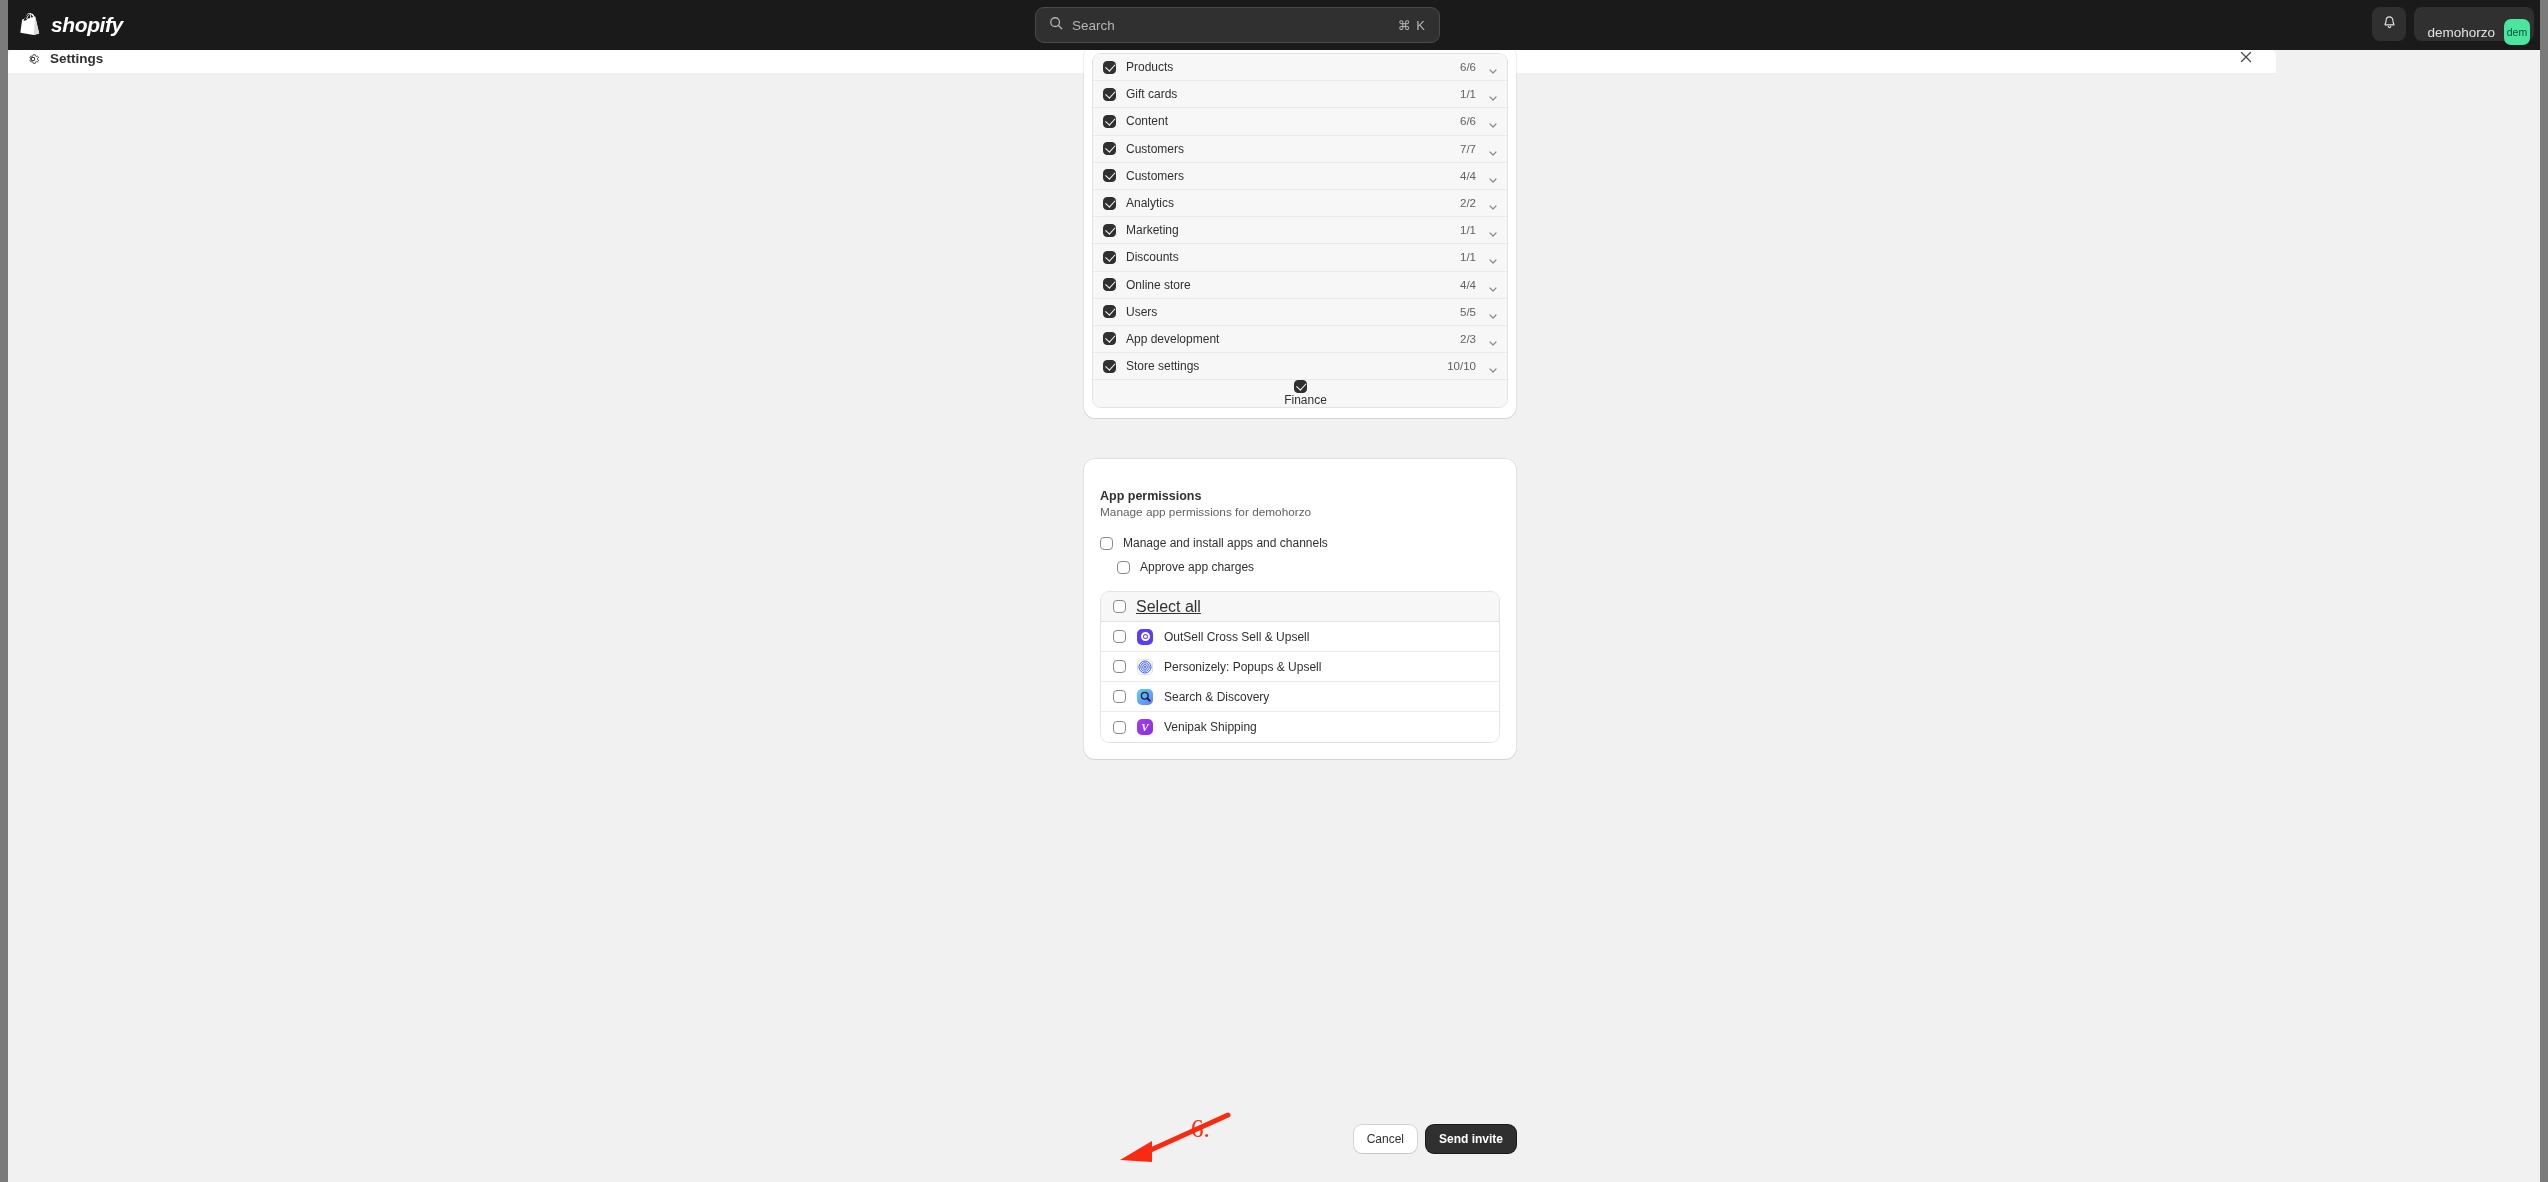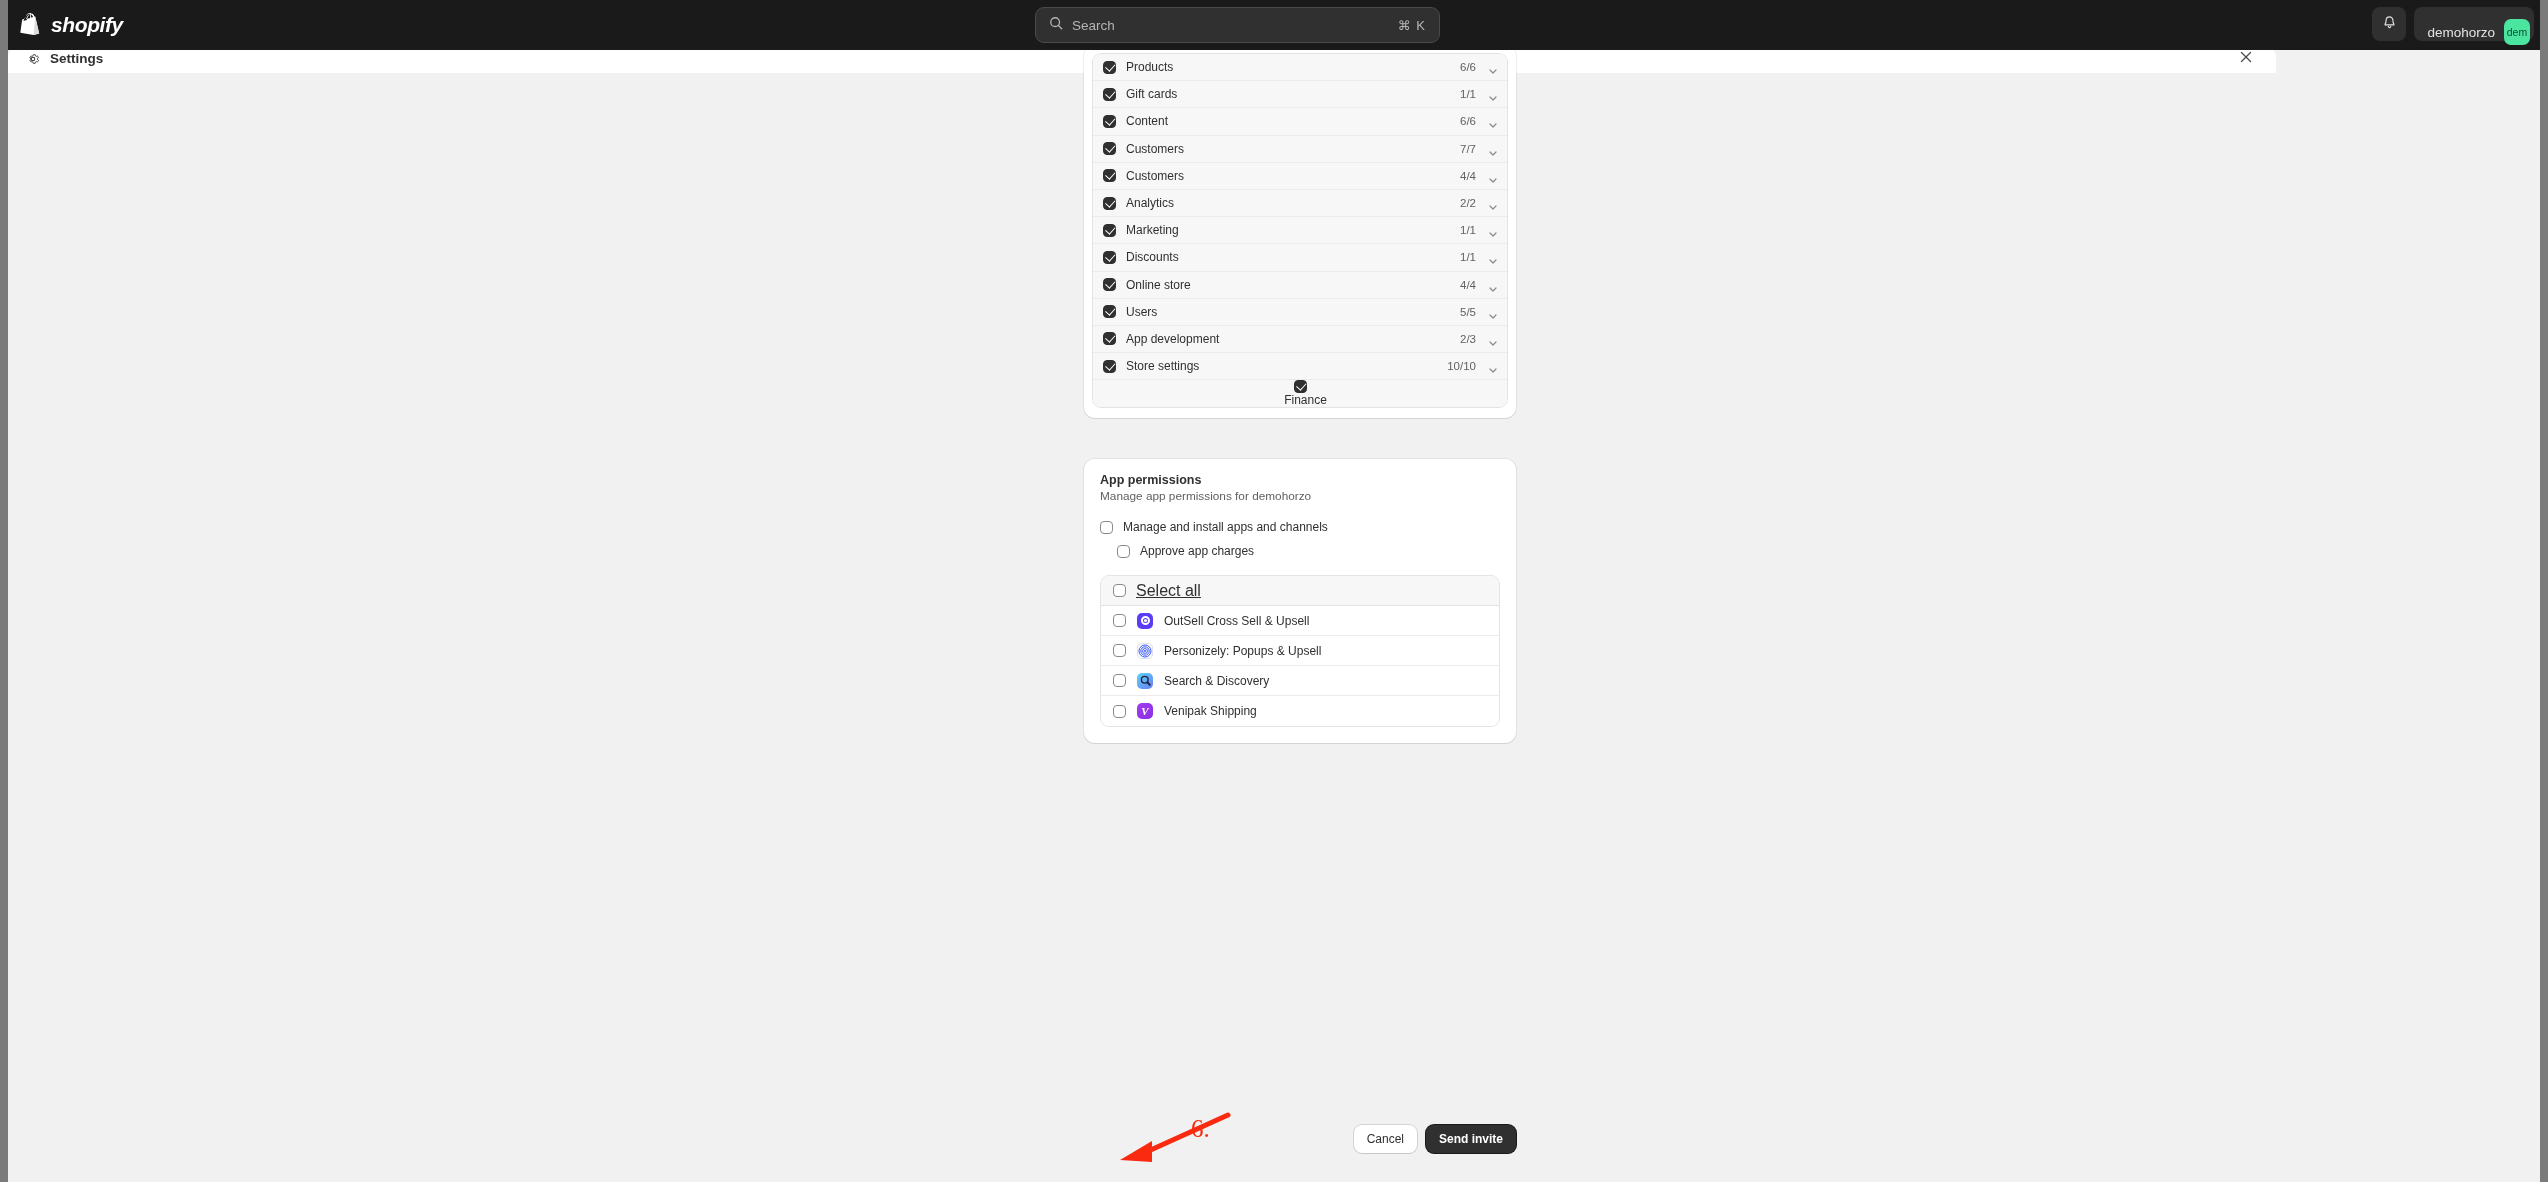--- a/index.html
+++ b/index.html
@@ -102,21 +102,21 @@
   .cbx.checked { background:#303030; border-color:#303030; }
   .cbx.checked::after {
     content:""; width:5px; height:8px; border:solid #fff;
     border-width:0 1.8px 1.8px 0; transform:rotate(42deg) translate(-0.5px,-1px);
   }
 
   .chev { width:10px; height:10px; flex:none; }
 
   
   .app-card {
-    position:absolute; left:0; top:386px; width:432px; padding:14px 16px 16px 16px;
+    position:absolute; left:0; top:386px; width:432px; padding:30px 16px 16px 16px;
   }
   .app-title { font-size:12.5px; font-weight:700; color:#303030; }
   .app-sub { font-size:11.8px; color:#616161; margin-top:2px; }
 
   .chk-line { display:flex; align-items:center; gap:10px; margin-top:17px; }
   .chk-line.indent { margin-left:17px; margin-top:10px; }
   .chk-text { font-size:12px; color:#303030; }
 
   .apps-box {
     margin-top:17px; border:1px solid #e3e3e3; border-radius:9px; overflow:hidden;

